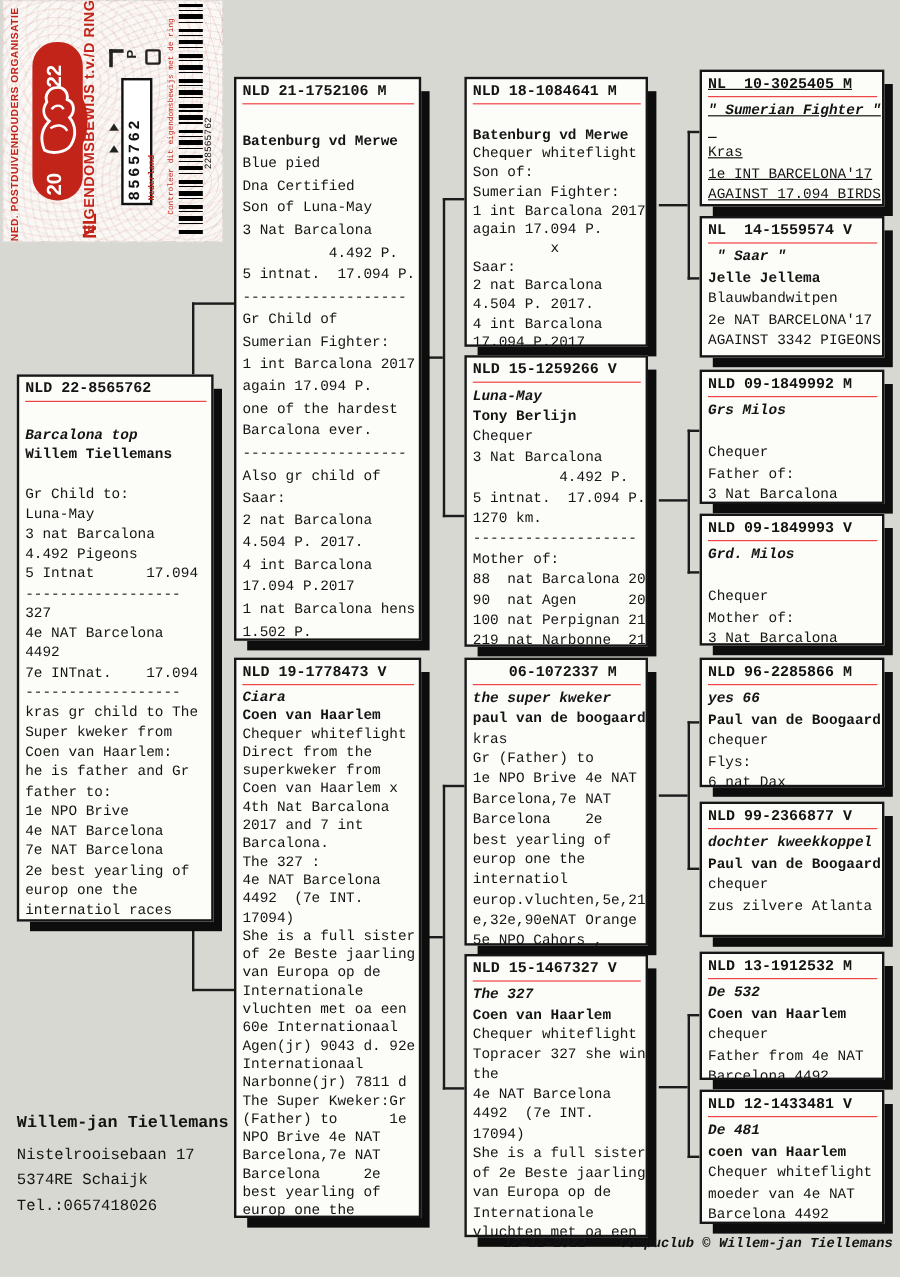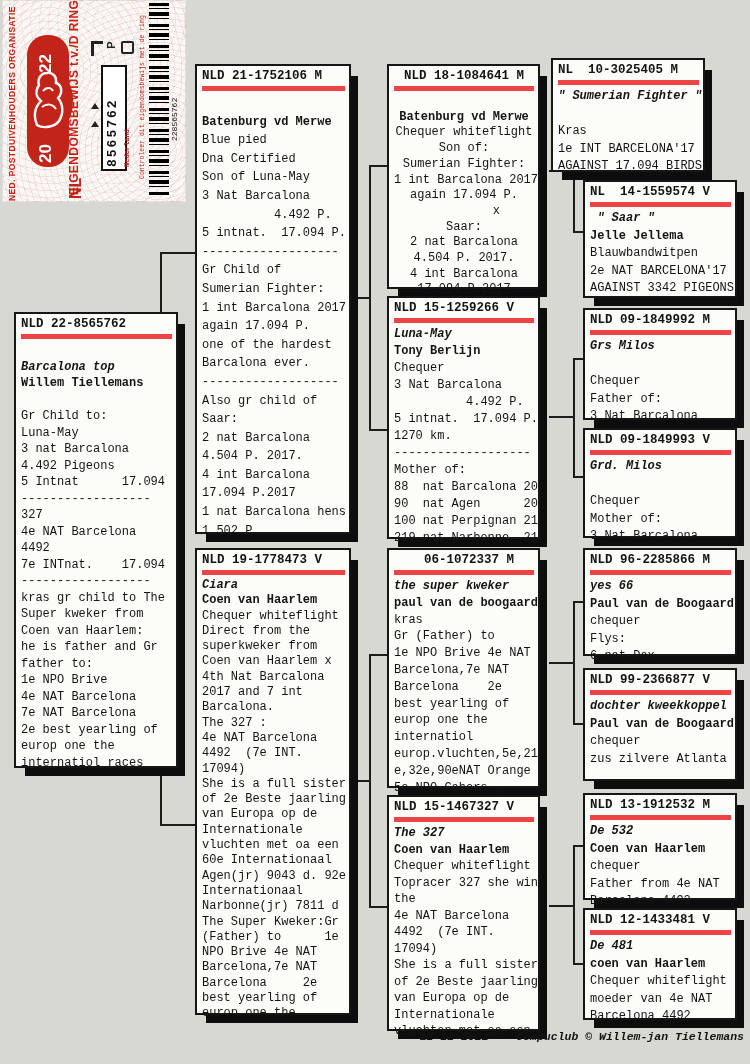--- a/index.html
+++ b/index.html
@@ -4,37 +4,37 @@
 <style>
   html,body{margin:0;padding:0;background:#b9bab4;}
   .page{position:relative;width:750px;height:1064px;background:#d7d8d1;
         font-family:"Liberation Mono","DejaVu Sans Mono",monospace;color:#141414;overflow:hidden;}
   .title{position:absolute;left:200px;top:10px;font-family:"Liberation Sans","DejaVu Sans",sans-serif;
          font-size:25px;color:#111;white-space:nowrap;}
 
   
   .pbox{position:absolute;background:#fcfcf9;border:2px solid #161616;
         box-shadow:9px 10px 0 -2px #0d0d0d;padding:3px 4px 2px 5px;box-sizing:border-box;}
-  .pbox .hdr{font-weight:bold;font-size:12.5px;white-space:pre;border-bottom:5px solid #ef4444;
+  .pbox .hdr{font-weight:bold;font-size:12.5px;white-space:pre;border-bottom:1px solid #ef4444;
              padding-bottom:2px;margin-bottom:3px;line-height:15px;}
   .tl{white-space:pre;font-size:12px;}
   .tl.b{font-weight:bold;}
   .tl.bi{font-weight:bold;font-style:italic;}
   .lh165 .tl{line-height:16.5px;} .lh186 .tl{line-height:18.6px;} .lh153 .tl{line-height:15.3px;}
   .lh157 .tl{line-height:15.7px;} .lh170 .tl{line-height:17px;}  .lh168 .tl{line-height:16.8px;}
   .lh175 .tl{line-height:17.5px;}
 
   .b1{left:14px;top:312px;width:164px;height:456px;}
   .b2{left:195px;top:64px;width:156px;height:470px;}
   .b3{left:195px;top:548px;width:156px;height:467px;}
-  .b4{left:387px;top:64px;width:153px;height:225px;text-align:center;}
+  .b4{left:387px;top:64px;width:153px;height:225px;}
   .b5{left:387px;top:296px;width:153px;height:243px;}
   .b6{left:387px;top:548px;width:153px;height:240px;}
   .b7{left:387px;top:795px;width:153px;height:236px;}
-  .b8{left:551px;top:58px;width:154px;height:114px;}
+  .b8{left:583px;top:58px;width:154px;height:114px;text-decoration:underline;}
   .b9{left:583px;top:180px;width:154px;height:118px;}
   .b10{left:583px;top:308px;width:154px;height:112px;}
   .b11{left:583px;top:428px;width:154px;height:110px;}
   .b12{left:583px;top:548px;width:154px;height:108px;}
   .b13{left:583px;top:668px;width:154px;height:113px;}
   .b14{left:583px;top:793px;width:154px;height:107px;}
   .b15{left:583px;top:908px;width:154px;height:112px;}
 
   
   .ln{position:absolute;background:#1c1c1c;}
@@ -385,16 +385,22 @@
     <div class="hdr">NLD 12-1433481 V</div>
     <div>
         <div class="tl bi">De 481</div>
         <div class="tl b">coen van Haarlem</div>
         <div class="tl ">Chequer whiteflight</div>
         <div class="tl ">moeder van 4e NAT</div>
         <div class="tl ">Barcelona 4492</div>
       </div>
   </div>
 
+  <div class="owner">
+    <div class="oname">Willem-jan Tiellemans</div>
+    <div class="oline">Nistelrooisebaan 17</div>
+    <div class="oline">5374RE  Schaijk</div>
+    <div class="oline">Tel.:0657418026</div>
+  </div>
 
   <div class="footer"><span>12-12-2022</span><span>&nbsp;&nbsp;&nbsp;&nbsp;</span><span>Compuclub © Willem-jan Tiellemans</span></div>
 
 </div>
 
 </body></html>

